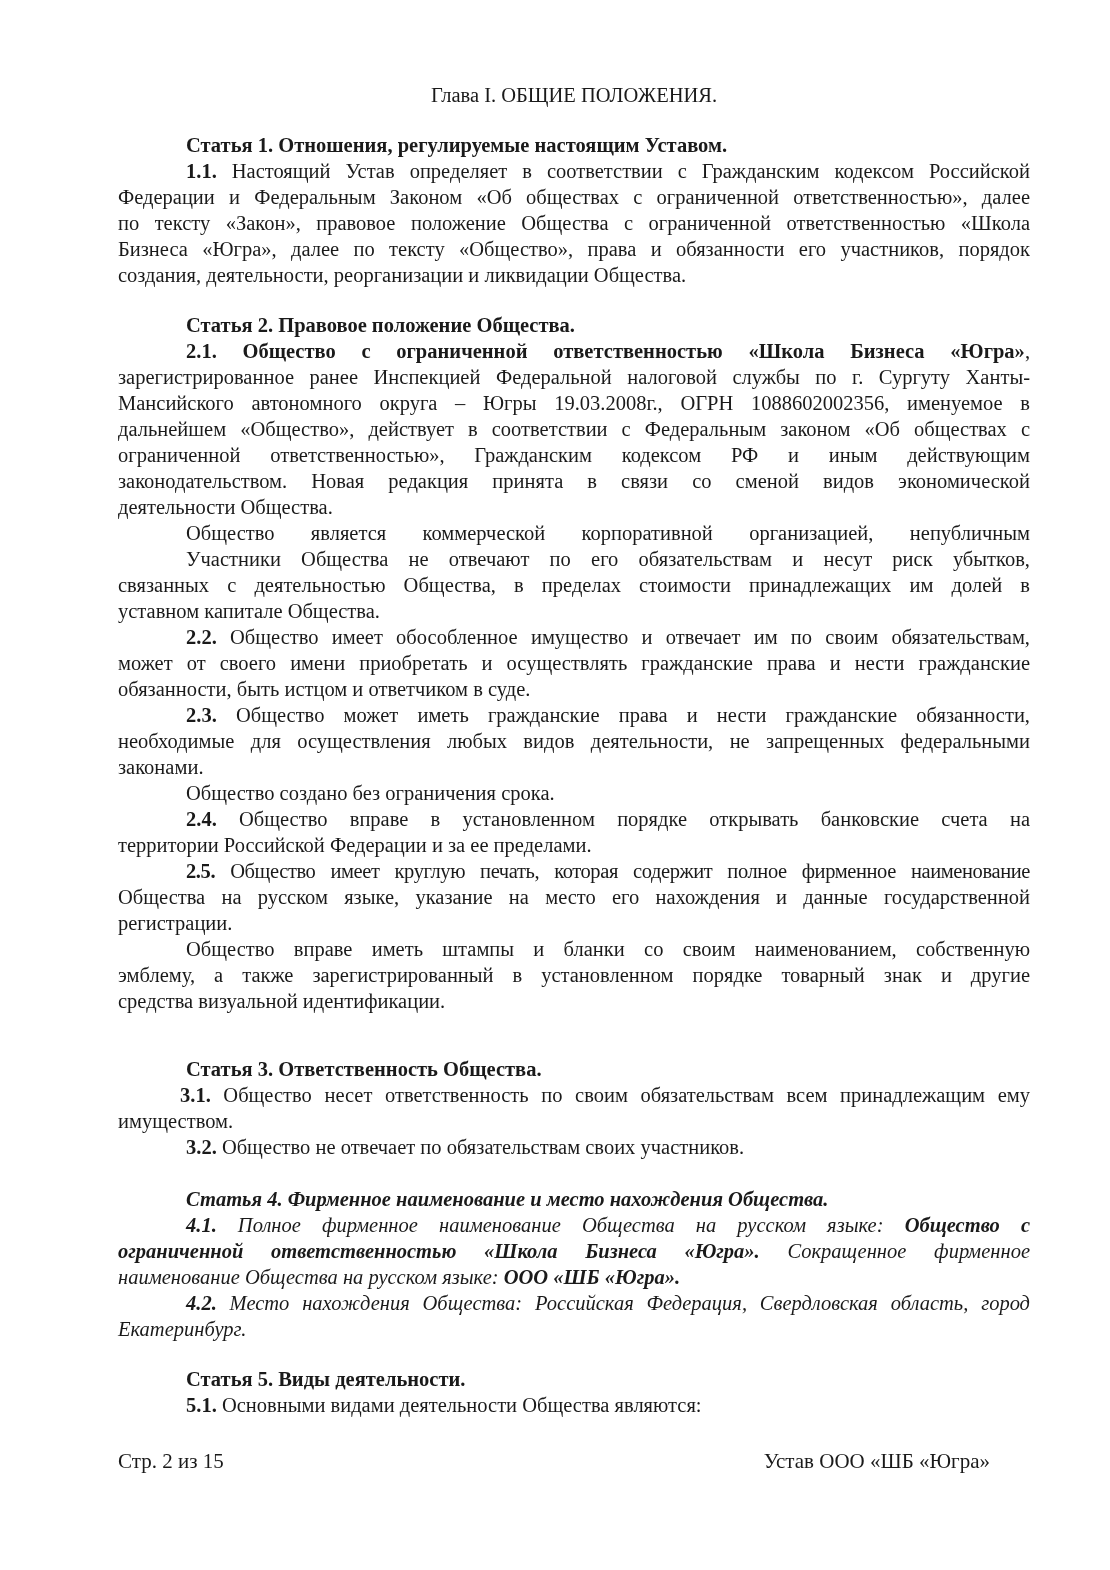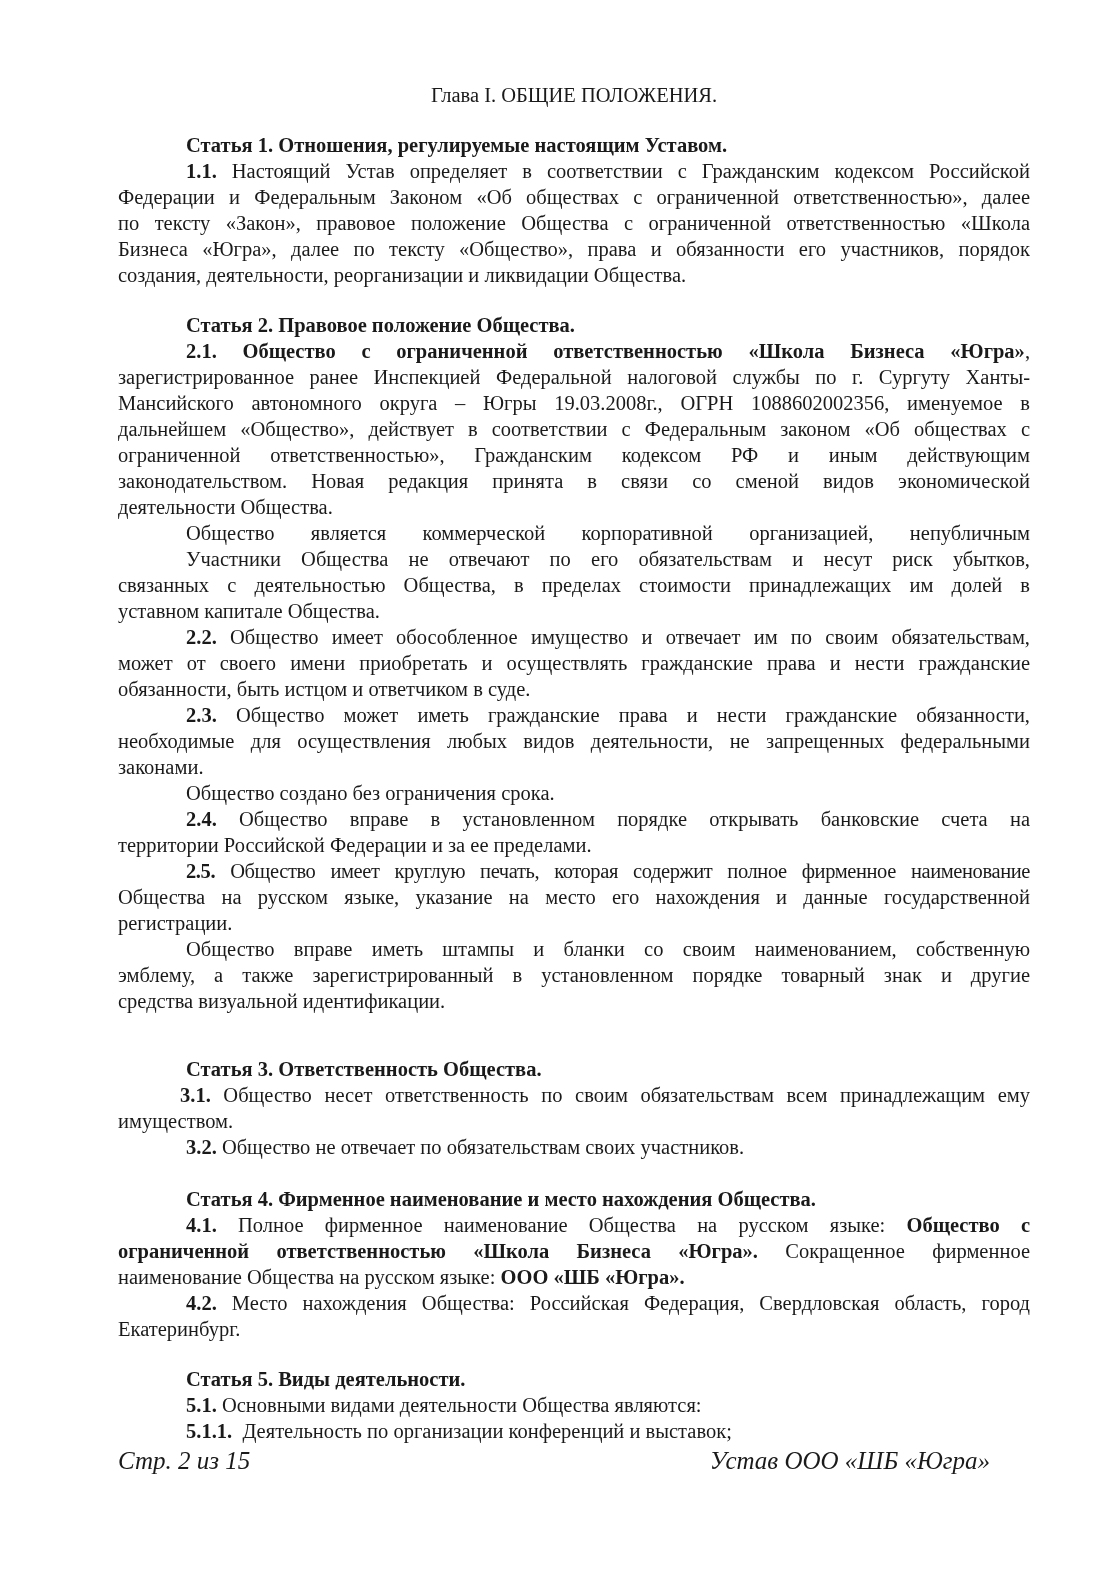--- a/index.html
+++ b/index.html
@@ -53,22 +53,21 @@
       padding-left: 68px;
       height: 26px;
       line-height: 26px;
       white-space: nowrap;
     }
     .footer {
       position: absolute;
       top: 1448px;
       left: 118px;
       width: 872px;
-      font-style: italic;
-      font-size: 25px;
+      font-size: 21px;
       line-height: 26px;
       display: flex;
       justify-content: space-between;
     }
   </style>
 </head>
 <body>
 
 <div class="page">
 
@@ -121,32 +120,31 @@
     <div class="line">средства визуальной идентификации.</div>
   </div>
 
   <div class="block" style="top:1056px;">
     <div class="heading">Статья 3. Ответственность Общества.</div>
     <div class="line just indent-sm"><span class="b">3.1.</span><span> Общество несет ответственность по своим обязательствам всем принадлежащим ему</span></div>
     <div class="line">имуществом.</div>
     <div class="line indent"><span class="b">3.2.</span><span> Общество не отвечает по обязательствам своих участников.</span></div>
   </div>
 
-  <div class="block" style="top:1186px;">
+  <div class="block" style="top:1186px;font-style:italic;">
     <div class="heading">Статья 4. Фирменное наименование и место нахождения Общества.</div>
     <div class="line just indent"><span class="b">4.1.</span><span> Полное фирменное наименование Общества на русском языке: </span><span class="b">Общество с</span></div>
     <div class="line just"><span class="b">ограниченной ответственностью «Школа Бизнеса «Югра».</span><span> Сокращенное фирменное</span></div>
     <div class="line"><span>наименование Общества на русском языке: </span><span class="b">ООО «ШБ «Югра».</span></div>
     <div class="line just indent"><span class="b">4.2.</span><span> Место нахождения Общества: Российская Федерация, Свердловская область, город</span></div>
     <div class="line">Екатеринбург.</div>
   </div>
 
   <div class="block" style="top:1366px;font-family:Liberation Serif, serif;">
     <div class="heading">Статья 5. Виды деятельности.</div>
     <div class="line indent"><span class="b">5.1.</span><span> Основными видами деятельности Общества являются:</span></div>
-    <div class="line indent" style="white-space:pre;"><span class="b">5.1.1.</span><span>  Деятельность по организации конференций и выставок;</span></div>
   </div>
 </div>
 
 <div class="footer">
   <span>Стр. 2 из 15</span>
   <span>Устав ООО «ШБ «Югра»</span>
 </div>
 
 </body></html>

